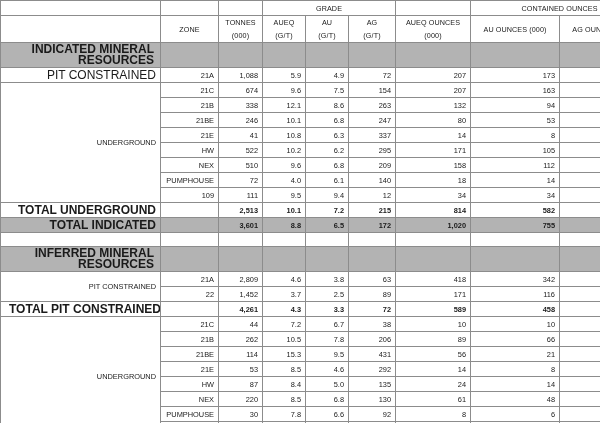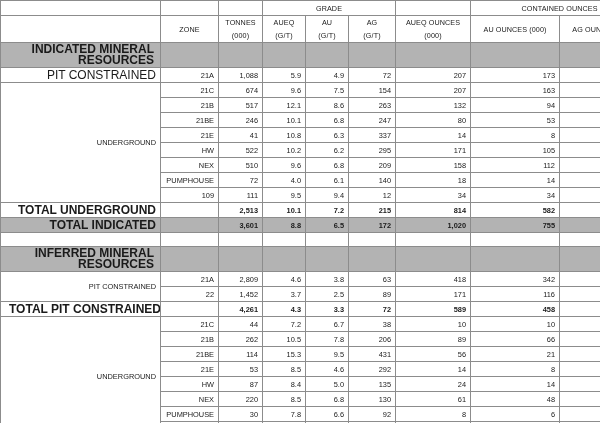--- a/index.html
+++ b/index.html
@@ -220,21 +220,21 @@
         <td class="num">674</td>
         <td class="num">9.6</td>
         <td class="num">7.5</td>
         <td class="num">154</td>
         <td class="num">207</td>
         <td class="num">163</td>
         <td class="num">3,335</td>
       </tr>
       <tr class="data">
         <td class="zone">21B</td>
-        <td class="num">517</td>
+        <td class="num">338</td>
         <td class="num">12.1</td>
         <td class="num">8.6</td>
         <td class="num">263</td>
         <td class="num">132</td>
         <td class="num">94</td>
         <td class="num">2,855</td>
       </tr>
       <tr class="data">
         <td class="zone">21BE</td>
         <td class="num">246</td>

